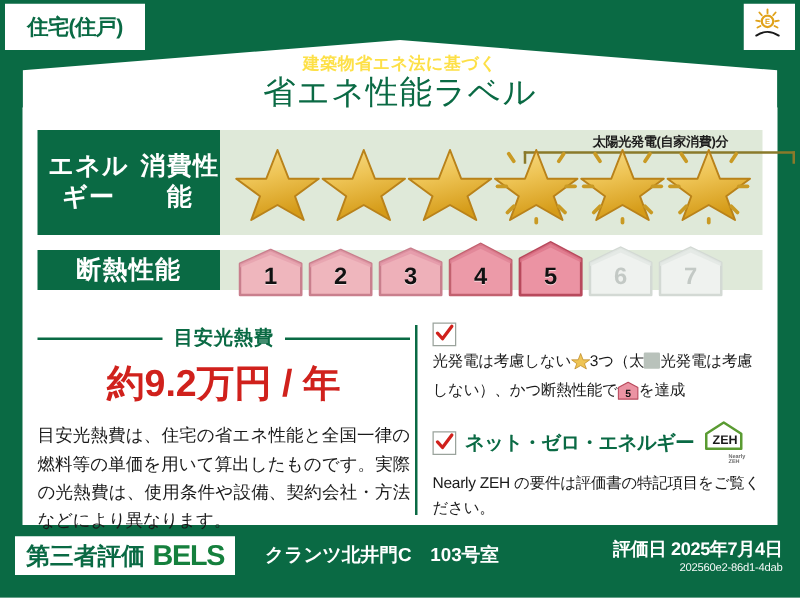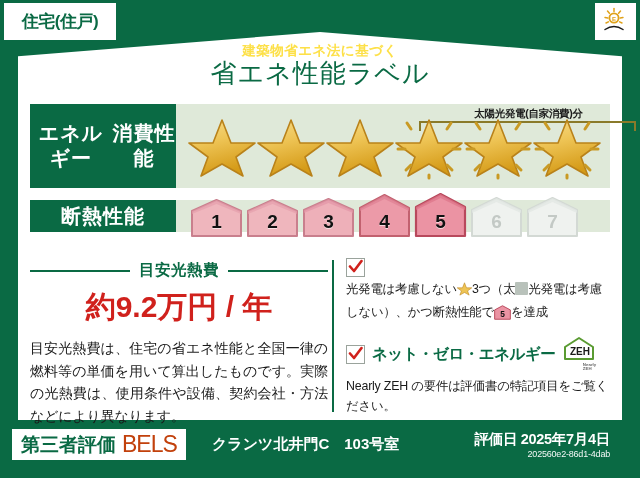--- a/index.html
+++ b/index.html
@@ -109,27 +109,27 @@
   .ck-title{color:#0a6a44;font-weight:bold;font-size:16.5px;letter-spacing:0px;}
   .ck-title.small{font-size:15.5px;letter-spacing:-0.5px;}
   .ck-body{font-size:12.4px;line-height:1.6;color:#1a1a1a;margin-top:3px;letter-spacing:-0.2px;}
   .inline-star{display:inline-block;vertical-align:-3px;}
   .redact{display:inline-block;width:13px;height:13px;background:#b9c2bb;vertical-align:-2px;border-radius:1px;}
   .mini-house{display:inline-block;vertical-align:-4px;}
   .zeh-logo{display:inline-flex;align-items:flex-end;gap:1px;vertical-align:-6px;flex-direction:column;}
   .zeh-logo .nz{font-size:4.4px;line-height:1.05;color:#6b6b6b;font-weight:bold;padding-bottom:2px;}
 
   
-  .footer{position:absolute;left:0;right:16px;bottom:0;height:58px;}
+  .footer{position:absolute;left:0;right:0;bottom:0;height:58px;}
   .bels{
     position:absolute;left:12px;top:9px;height:31px;background:#fff;
     display:flex;align-items:center;gap:6px;padding:0 9px;
   }
   .bels .jp{color:#0a6a44;font-weight:bold;font-size:19px;letter-spacing:0px;}
-  .bels .en{color:#c2410c;font-weight:normal;font-size:23px;letter-spacing:-1px;font-style:normal;}
+  .bels .en{color:#15803d;font-weight:bold;font-size:23px;letter-spacing:-1px;font-style:normal;}
   .bldg{
     position:absolute;left:212px;top:15px;color:#fff;font-weight:bold;font-size:15px;
     letter-spacing:0px;white-space:pre;
   }
   .evaldate{
     position:absolute;right:14px;top:10px;color:#fff;font-weight:bold;font-size:14.5px;
     letter-spacing:-0.3px;
   }
   .evalid{
     position:absolute;right:14px;top:29px;color:#ffffff;font-size:9px;

